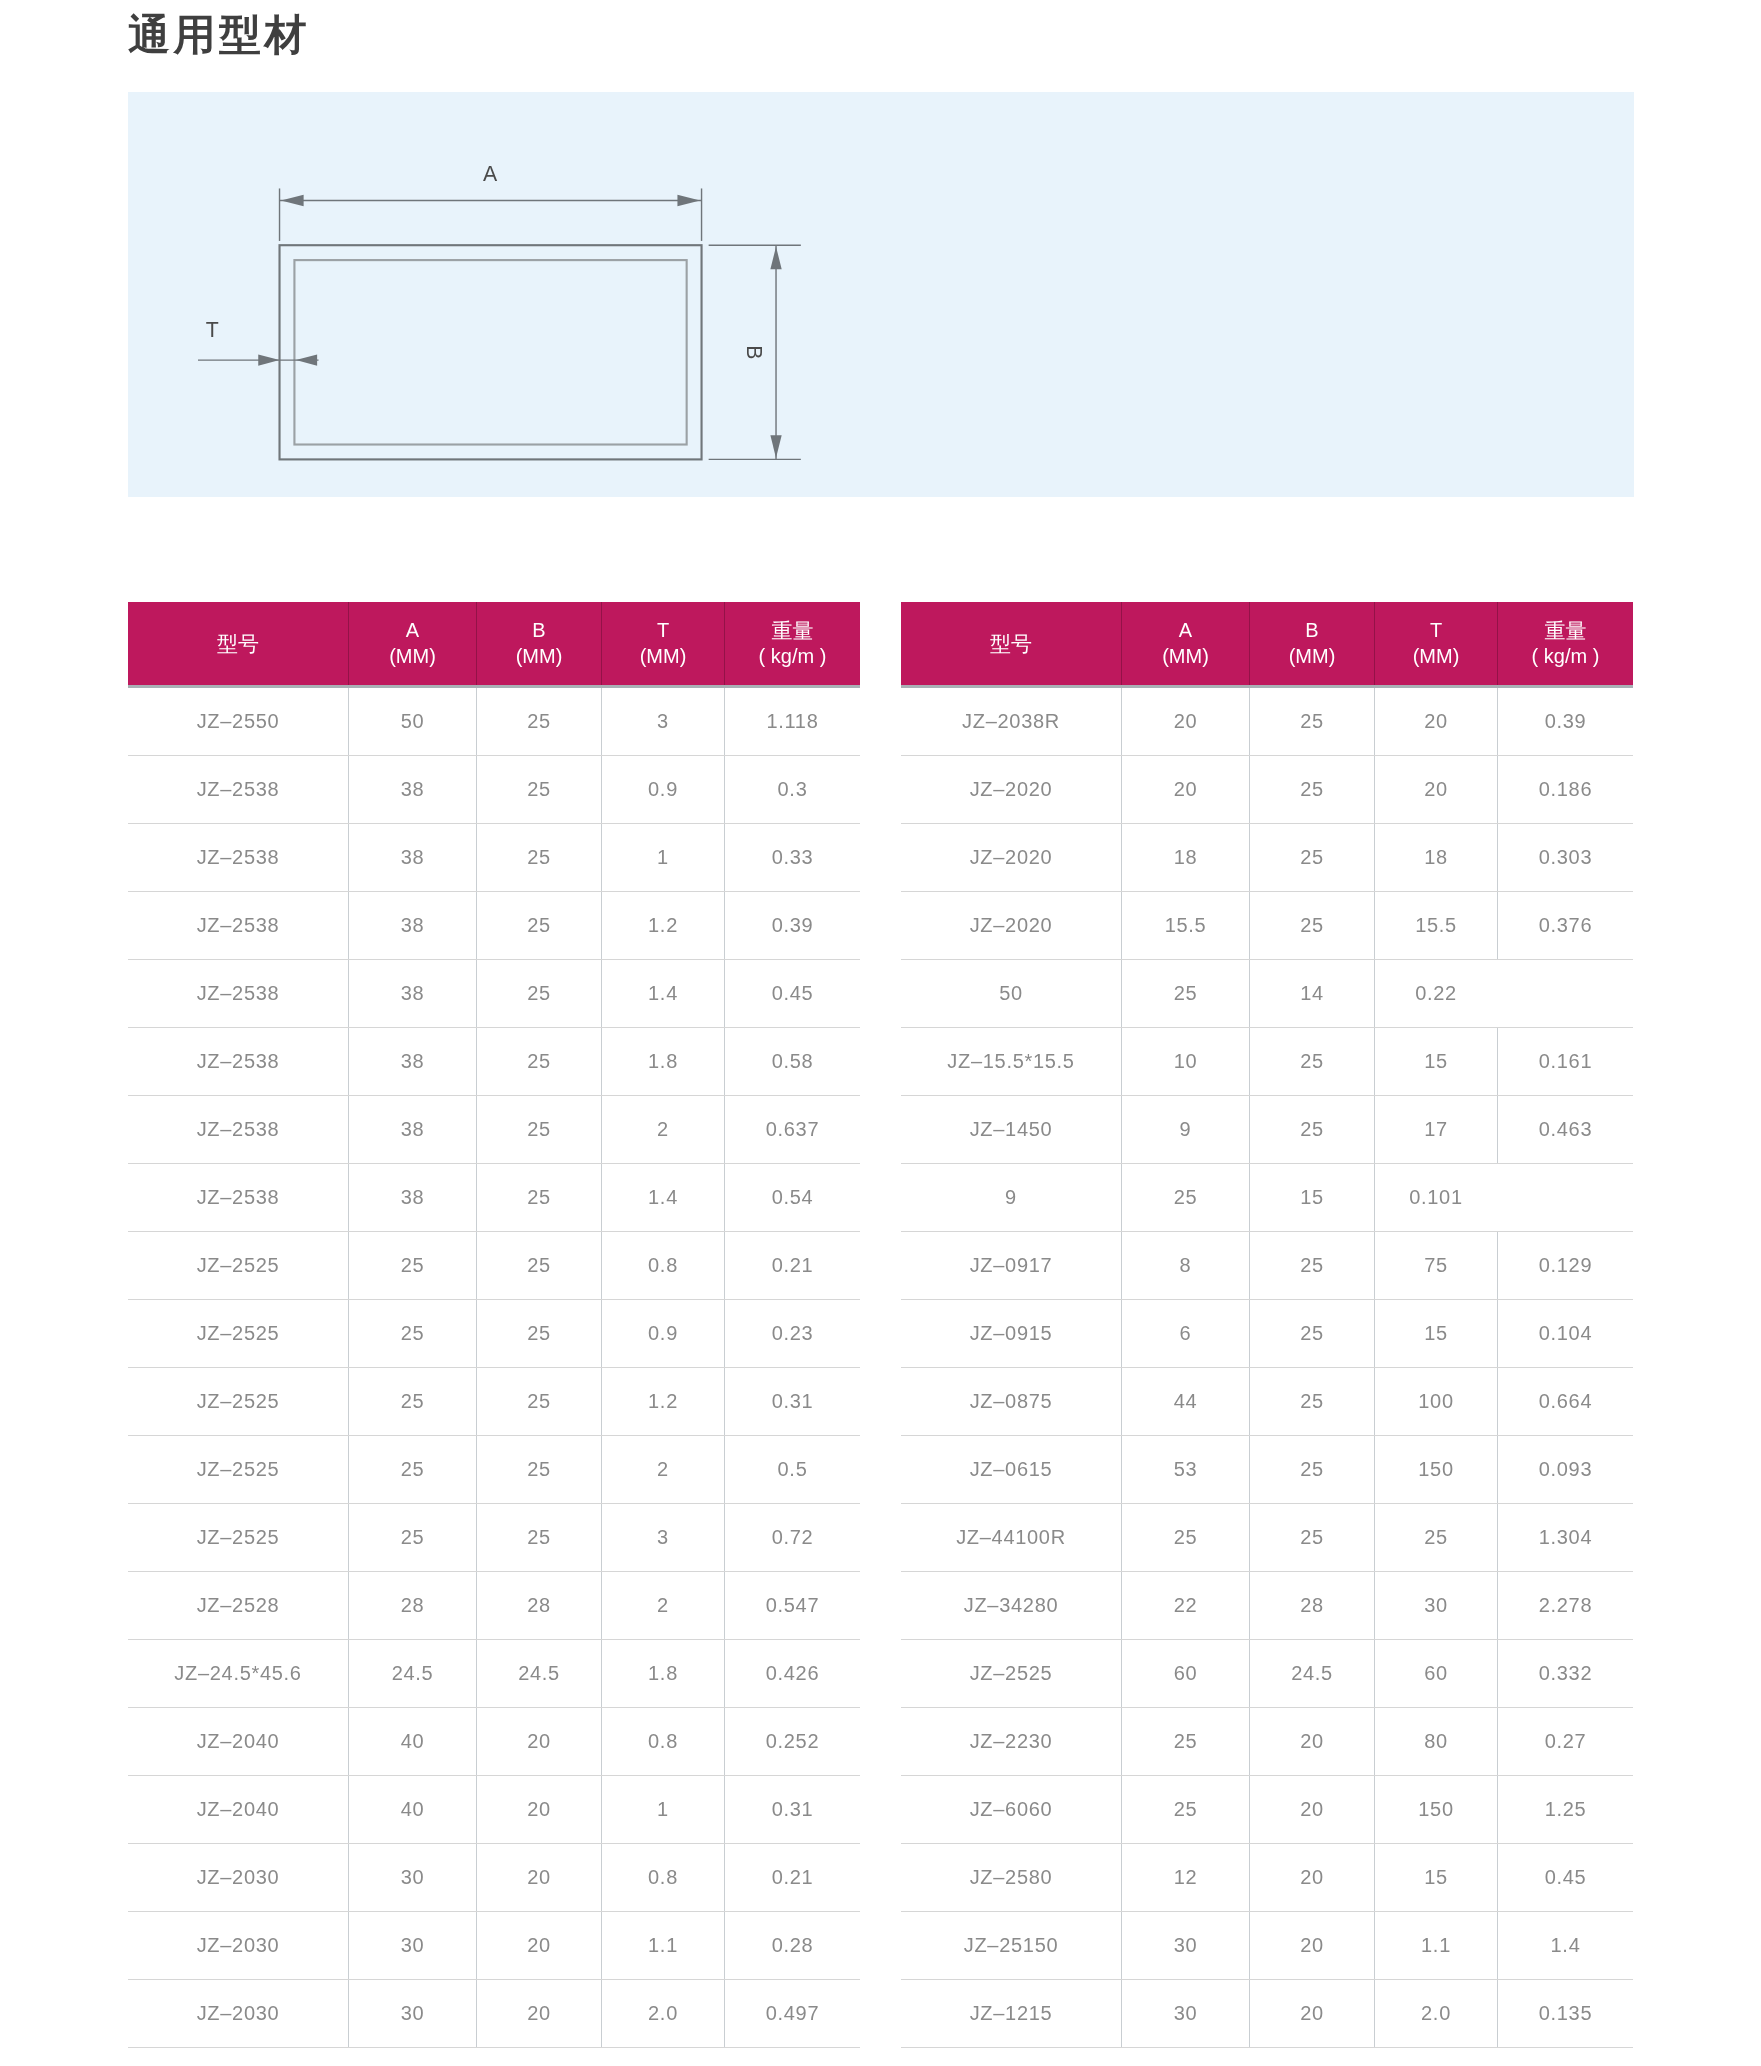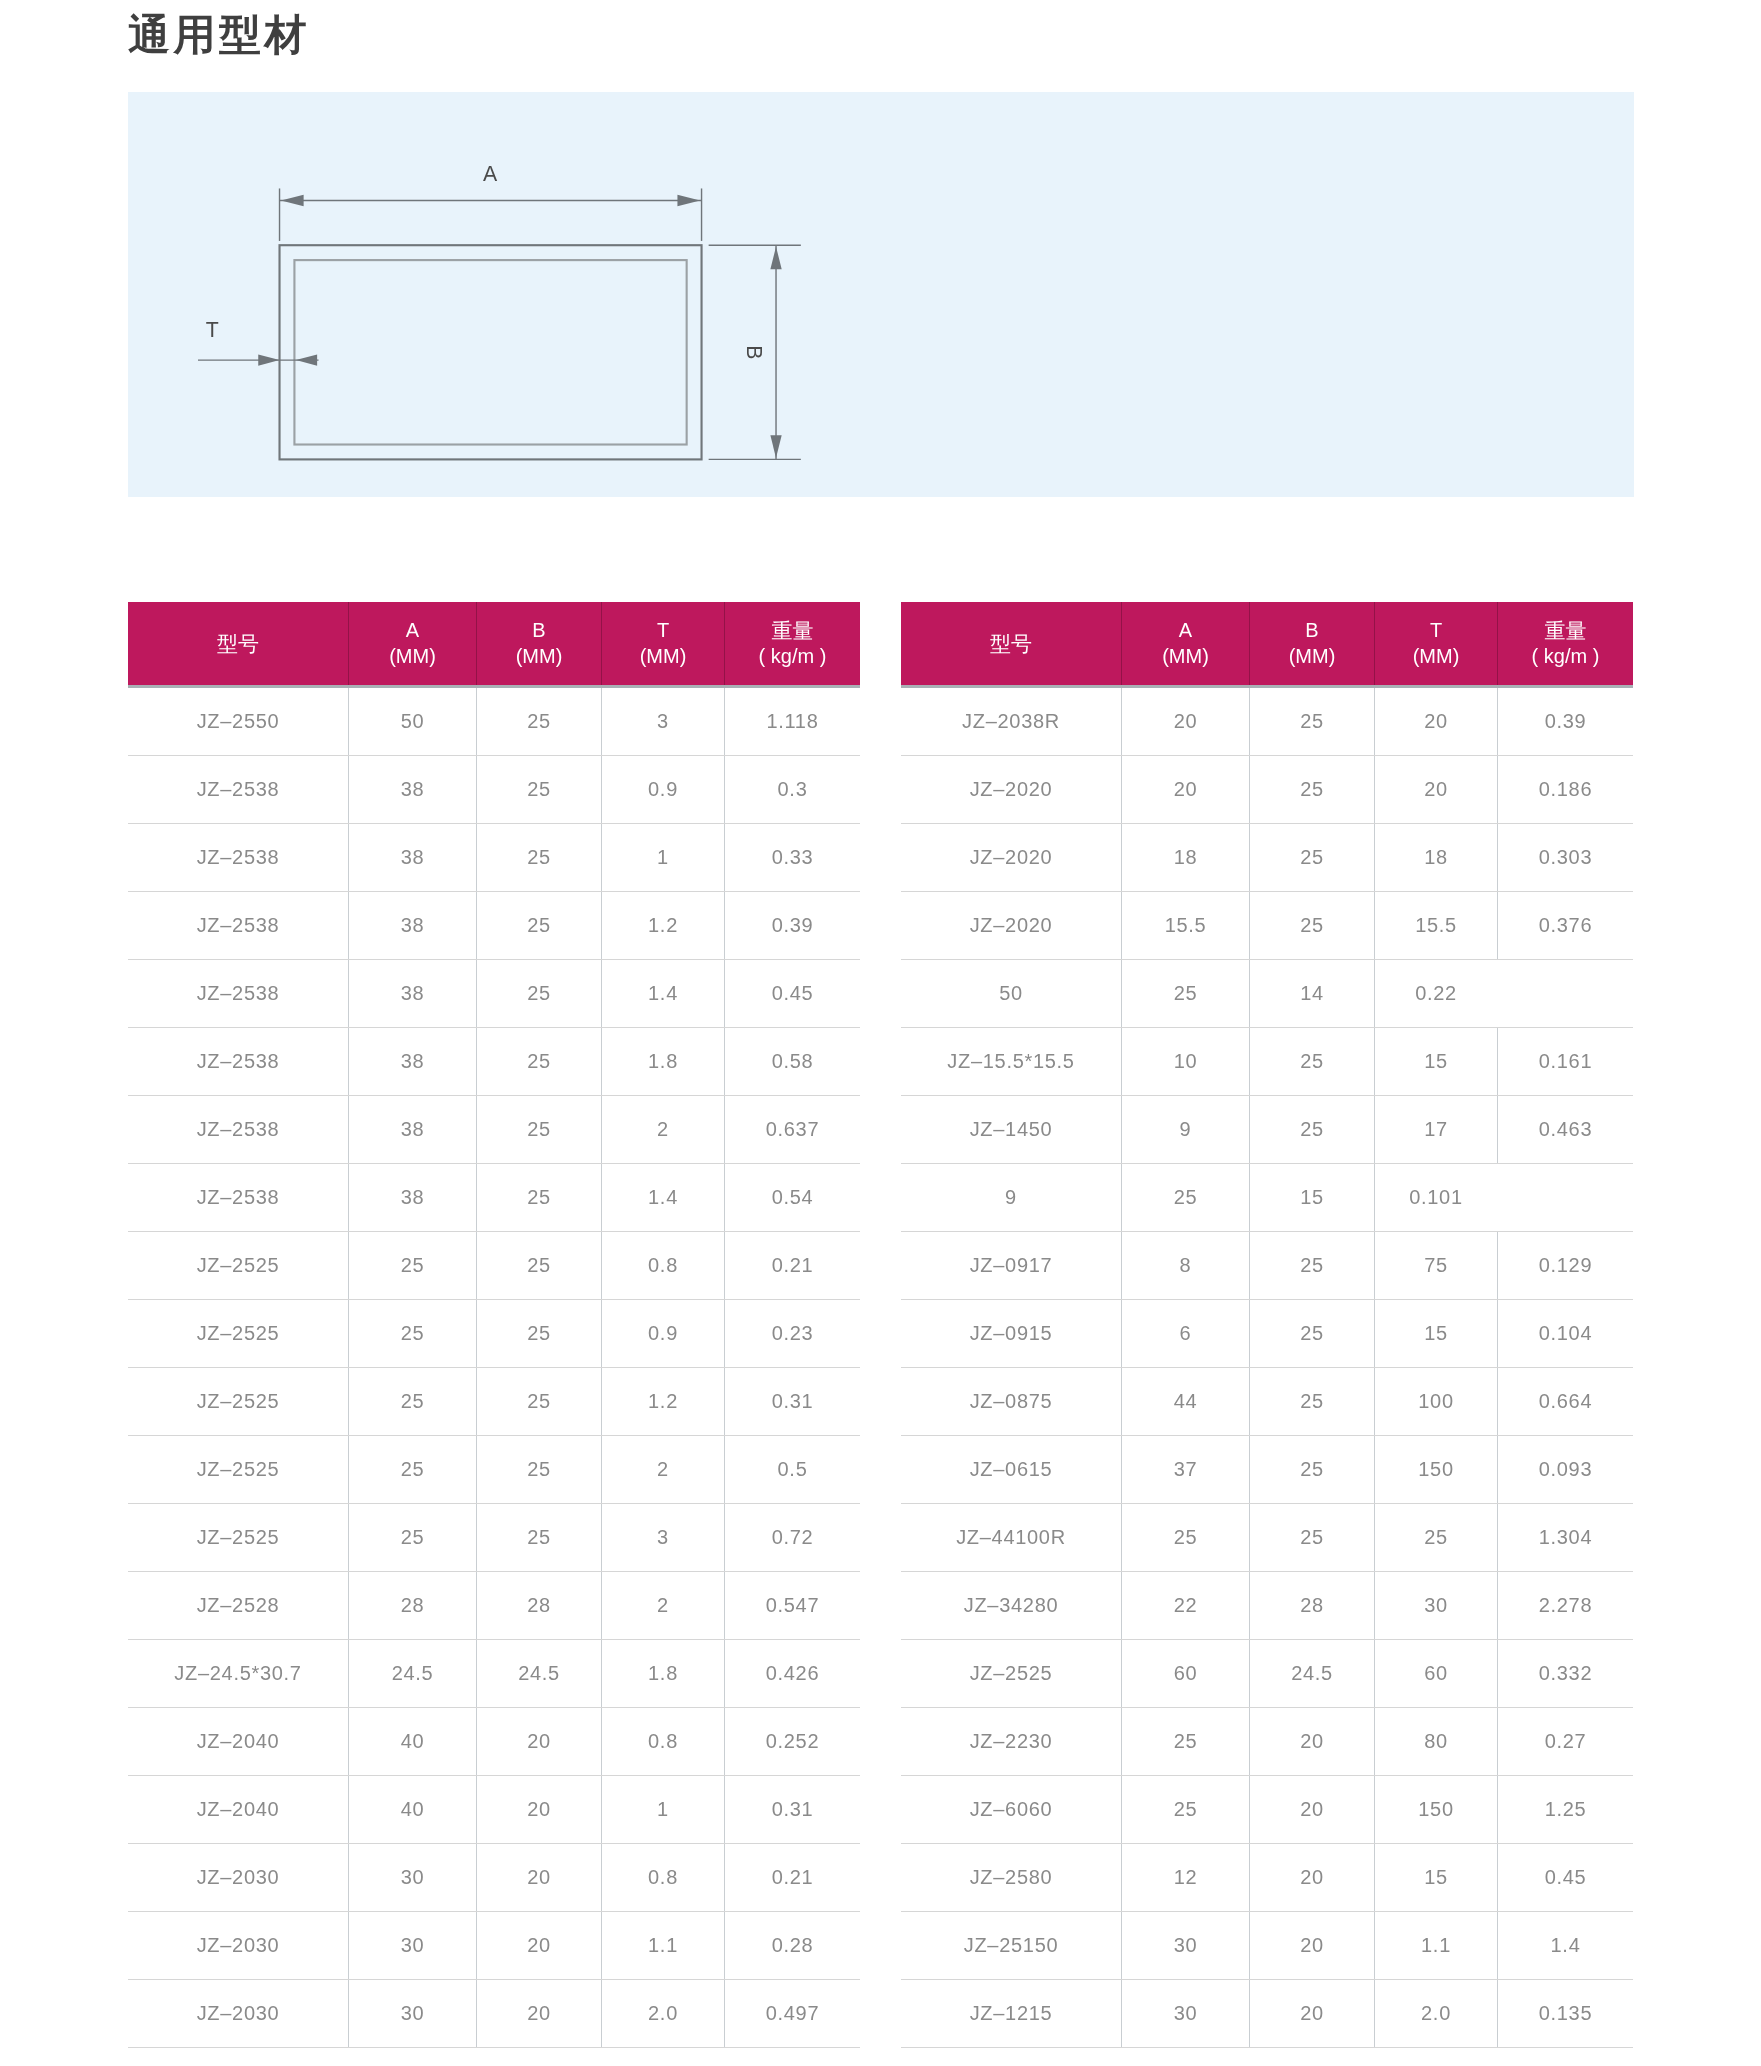--- a/index.html
+++ b/index.html
@@ -196,21 +196,21 @@
 
         <div class="row">
           <div class="cell">JZ–2528</div>
           <div class="cell">28</div>
           <div class="cell">28</div>
           <div class="cell">2</div>
           <div class="cell">0.547</div>
         </div>
 
         <div class="row">
-          <div class="cell">JZ–24.5*30.7</div>
+          <div class="cell">JZ–24.5*45.6</div>
           <div class="cell">24.5</div>
           <div class="cell">24.5</div>
           <div class="cell">1.8</div>
           <div class="cell">0.426</div>
         </div>
 
         <div class="row">
           <div class="cell">JZ–2040</div>
           <div class="cell">40</div>
           <div class="cell">20</div>
@@ -357,21 +357,21 @@
         <div class="row">
           <div class="cell">JZ–0875</div>
           <div class="cell">44</div>
           <div class="cell">25</div>
           <div class="cell">100</div>
           <div class="cell">0.664</div>
         </div>
 
         <div class="row">
           <div class="cell">JZ–0615</div>
-          <div class="cell">37</div>
+          <div class="cell">53</div>
           <div class="cell">25</div>
           <div class="cell">150</div>
           <div class="cell">0.093</div>
         </div>
 
         <div class="row">
           <div class="cell">JZ–44100R</div>
           <div class="cell">25</div>
           <div class="cell">25</div>
           <div class="cell">25</div>

